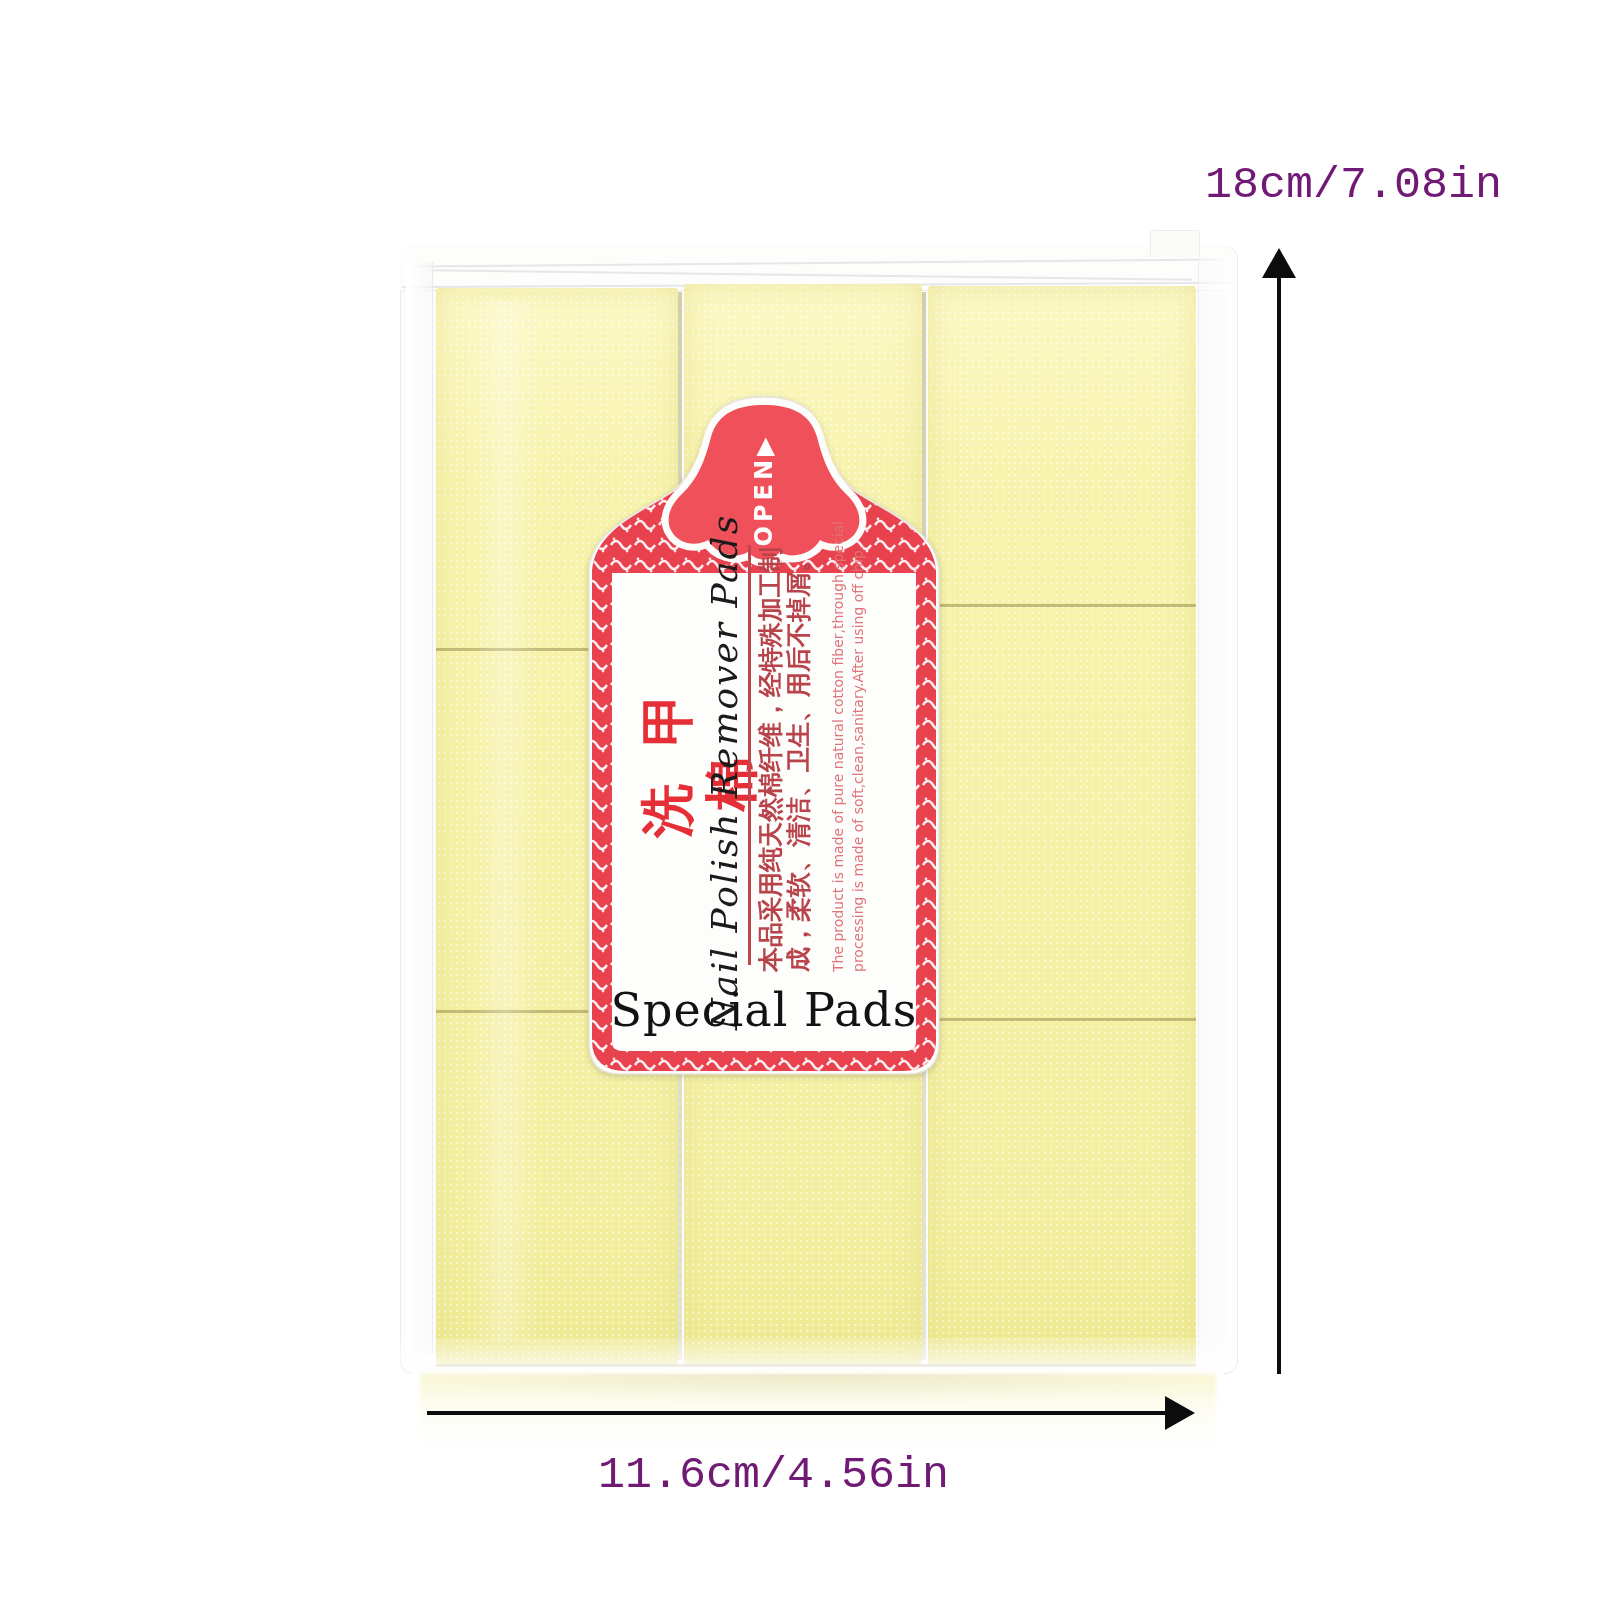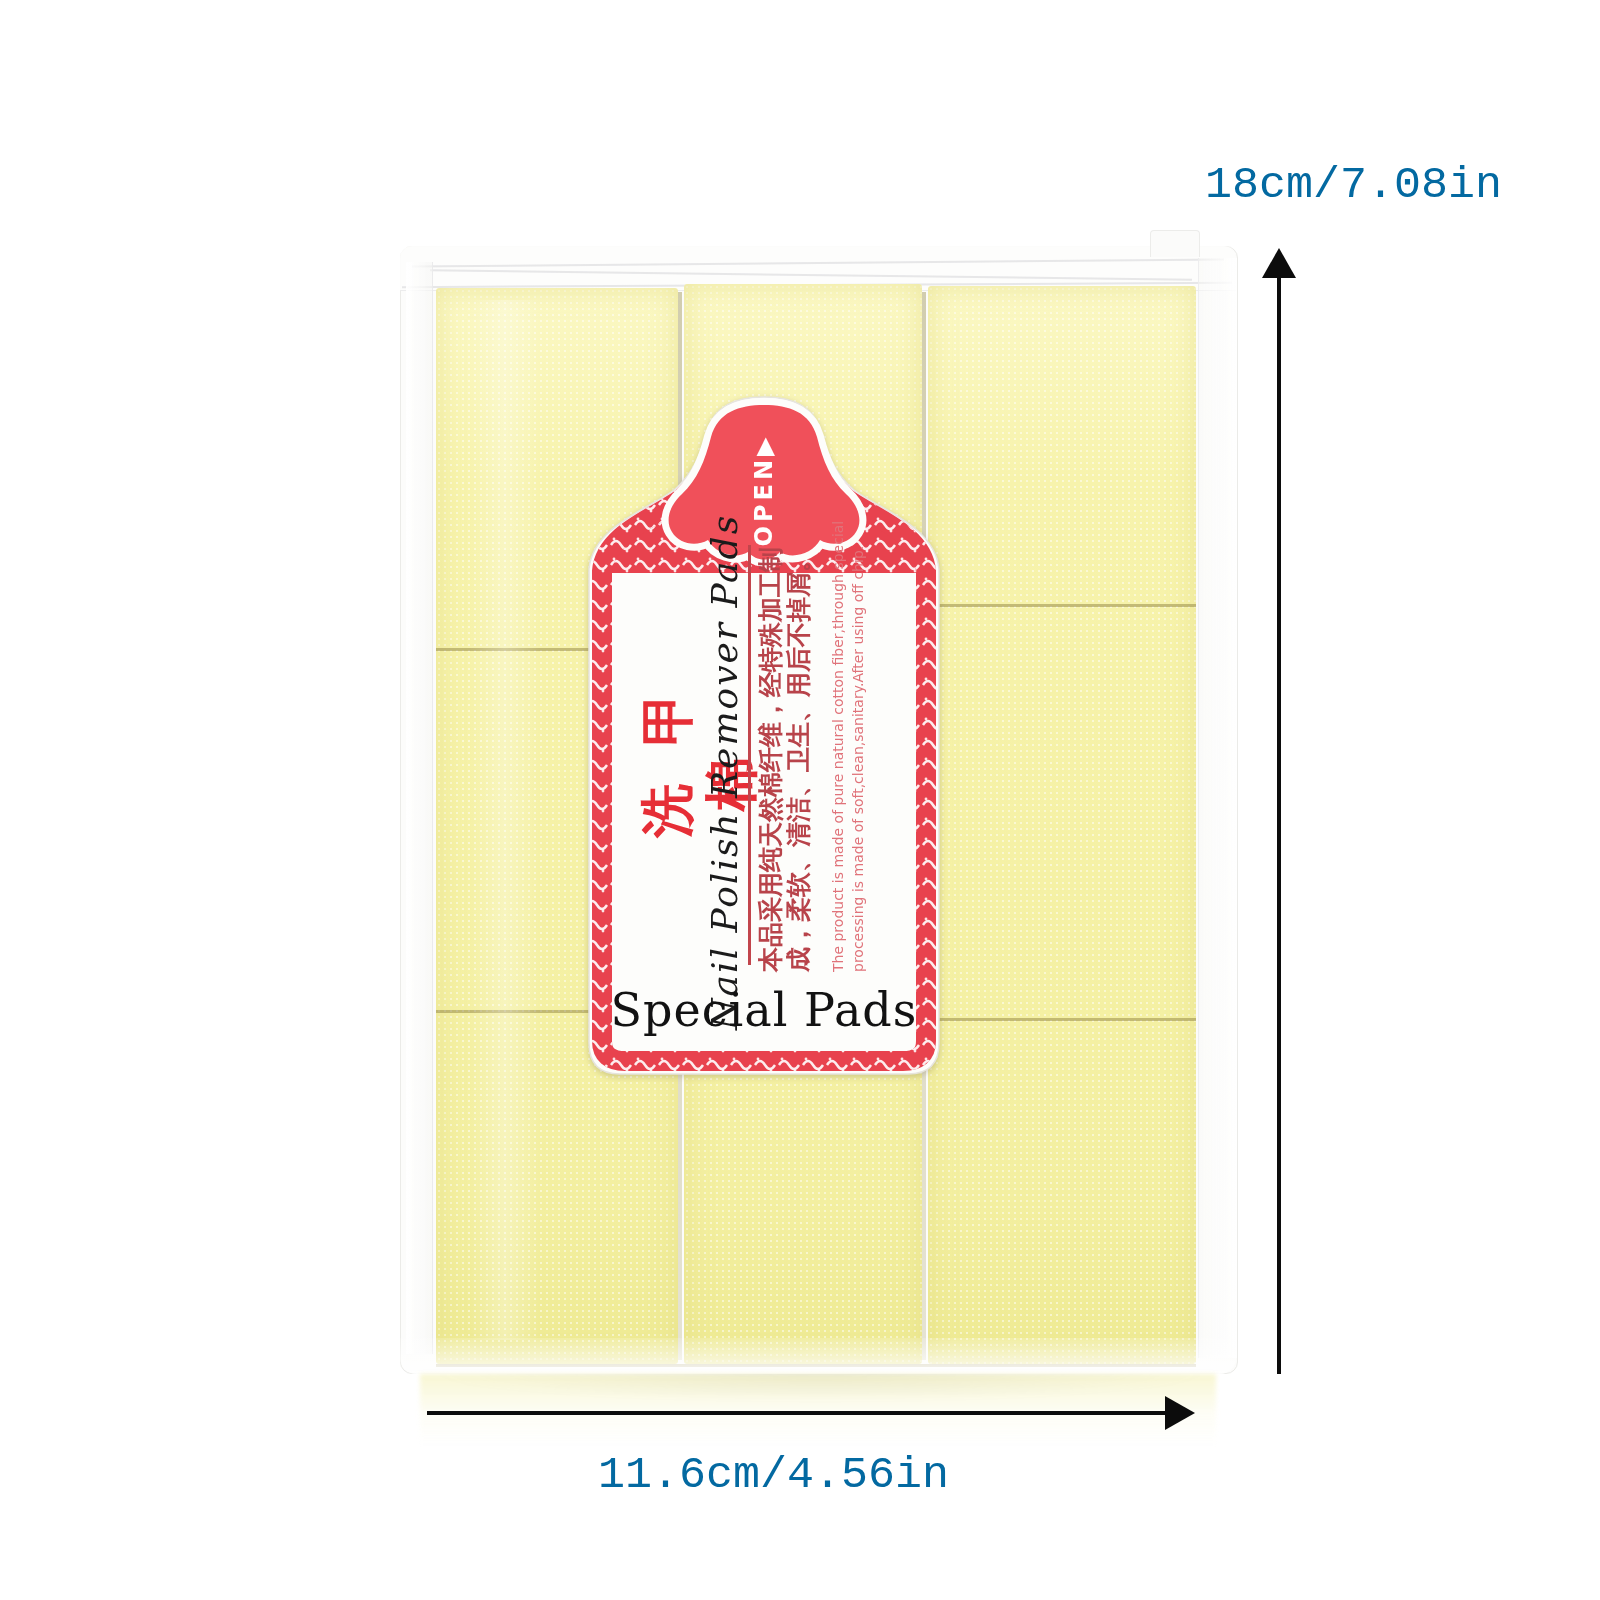--- a/index.html
+++ b/index.html
@@ -57,21 +57,21 @@
     font-family:"DejaVu Serif",serif;white-space:nowrap;}
   .divider{left:163px;top:150px;width:3px;height:420px;background:#c2454c;}
   .cn-desc{left:-20px;top:329px;width:440px;height:56px;font-size:25px;line-height:28px;
     letter-spacing:0;white-space:nowrap;font-family:"DejaVu Sans",sans-serif;font-weight:bold;}
   .en-desc{left:38px;top:332px;width:450px;height:40px;font-size:14px;line-height:20px;
     white-space:nowrap;font-family:"DejaVu Sans",sans-serif;}
   .brand{left:10px;top:588px;width:338px;text-align:center;font-size:46px;letter-spacing:1px;
     color:#121212;font-family:"DejaVu Serif",serif;white-space:nowrap;}
 
   
-  .dim-text{color:#0369a1;font-family:"Liberation Mono",monospace;font-size:45px;white-space:nowrap;}
+  .dim-text{color:#701a75;font-family:"Liberation Mono",monospace;font-size:45px;white-space:nowrap;}
   .v-line{left:1277px;top:264px;width:4px;height:1110px;background:#0c0c0c;}
   .v-head{left:1262px;top:248px;width:0;height:0;
     border-left:17px solid transparent;border-right:17px solid transparent;
     border-bottom:30px solid #0c0c0c;}
   .h-line{left:427px;top:1411px;width:742px;height:4px;background:#0c0c0c;}
   .h-head{left:1165px;top:1396px;width:0;height:0;
     border-top:17px solid transparent;border-bottom:17px solid transparent;
     border-left:30px solid #0c0c0c;}
 </style>
 </head>

